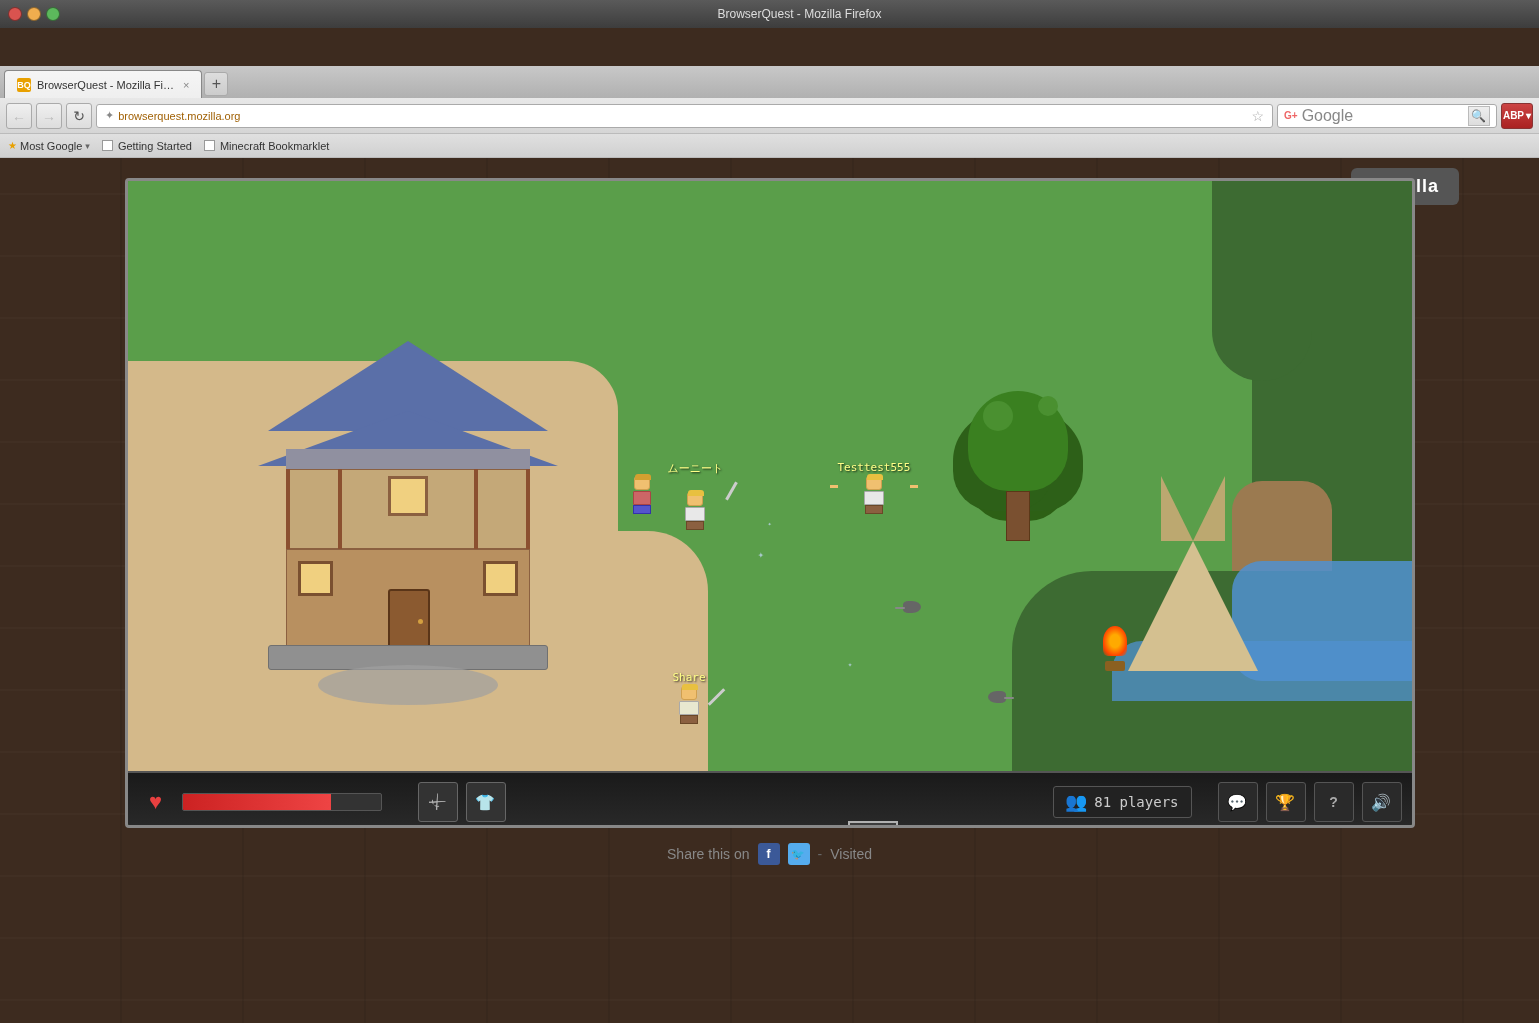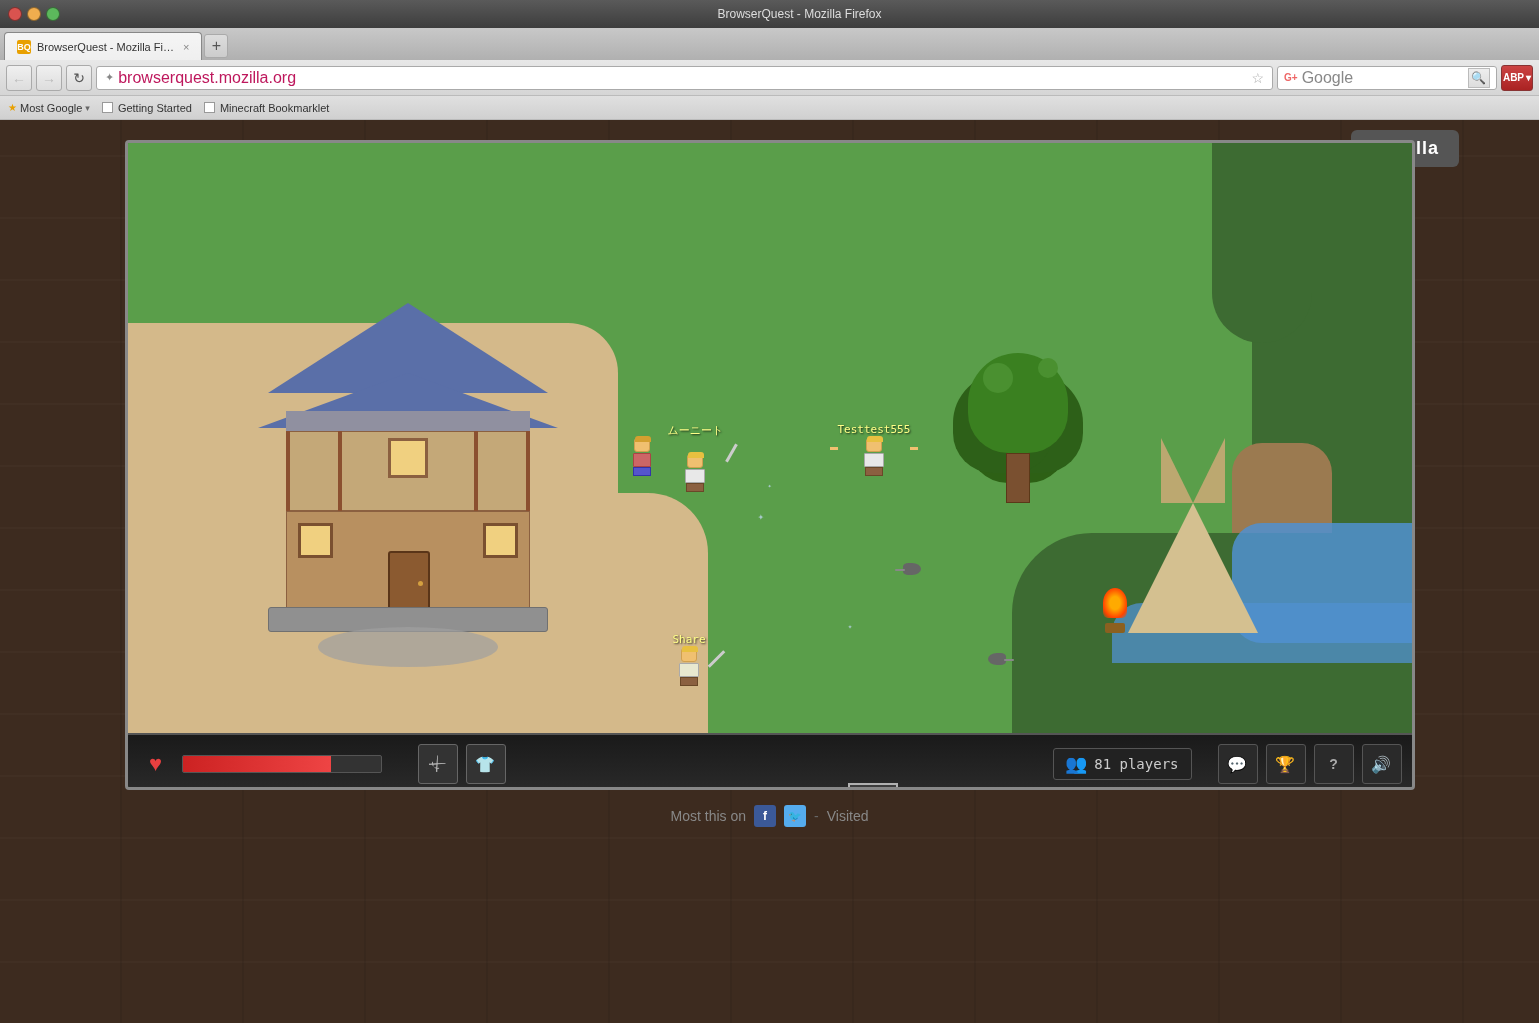--- a/index.html
+++ b/index.html
@@ -42,20 +42,21 @@
     }
 
     
     .tabbar {
       height: 32px;
       background: linear-gradient(to bottom, #c8c8c8, #b0b0b0);
       display: flex;
       align-items: flex-end;
       padding: 0 4px;
       gap: 2px;
+      margin-top: 38px;
     }
     .tab {
       height: 28px;
       background: linear-gradient(to bottom, #e8e8e8, #d8d8d8);
       border: 1px solid #999;
       border-bottom: none;
       border-radius: 4px 4px 0 0;
       padding: 0 12px;
       display: flex;
       align-items: center;
@@ -135,22 +136,22 @@
       font-size: 12px;
       display: flex;
       align-items: center;
       gap: 4px;
     }
     .url-icon {
       font-size: 11px;
       color: #888;
     }
     .url-text {
-      font-size: 16px;
-      color: #be185d;
+      font-size: 11px;
+      color: #a16207;
     }
     .url-star {
       margin-left: auto;
       color: #aaa;
       font-size: 14px;
     }
     .search-bar {
       width: 220px;
       height: 24px;
       background: white;
@@ -889,21 +890,21 @@
       </div>
       <div class="hud-action-btn">
         <span>🔊</span>
       </div>
     </div>
 
   </div>
 
   <div class="game-footer">
     <div class="footer-share">
-      <span class="footer-text">Most this on</span>
+      <span class="footer-text">Share this on</span>
       <div class="fb-icon">
         <span>f</span>
       </div>
       <div class="tw-icon">
         <span>🐦</span>
       </div>
       <span class="footer-dash">-</span>
       <span class="footer-credits">Visited</span>
     </div>
   </div>

